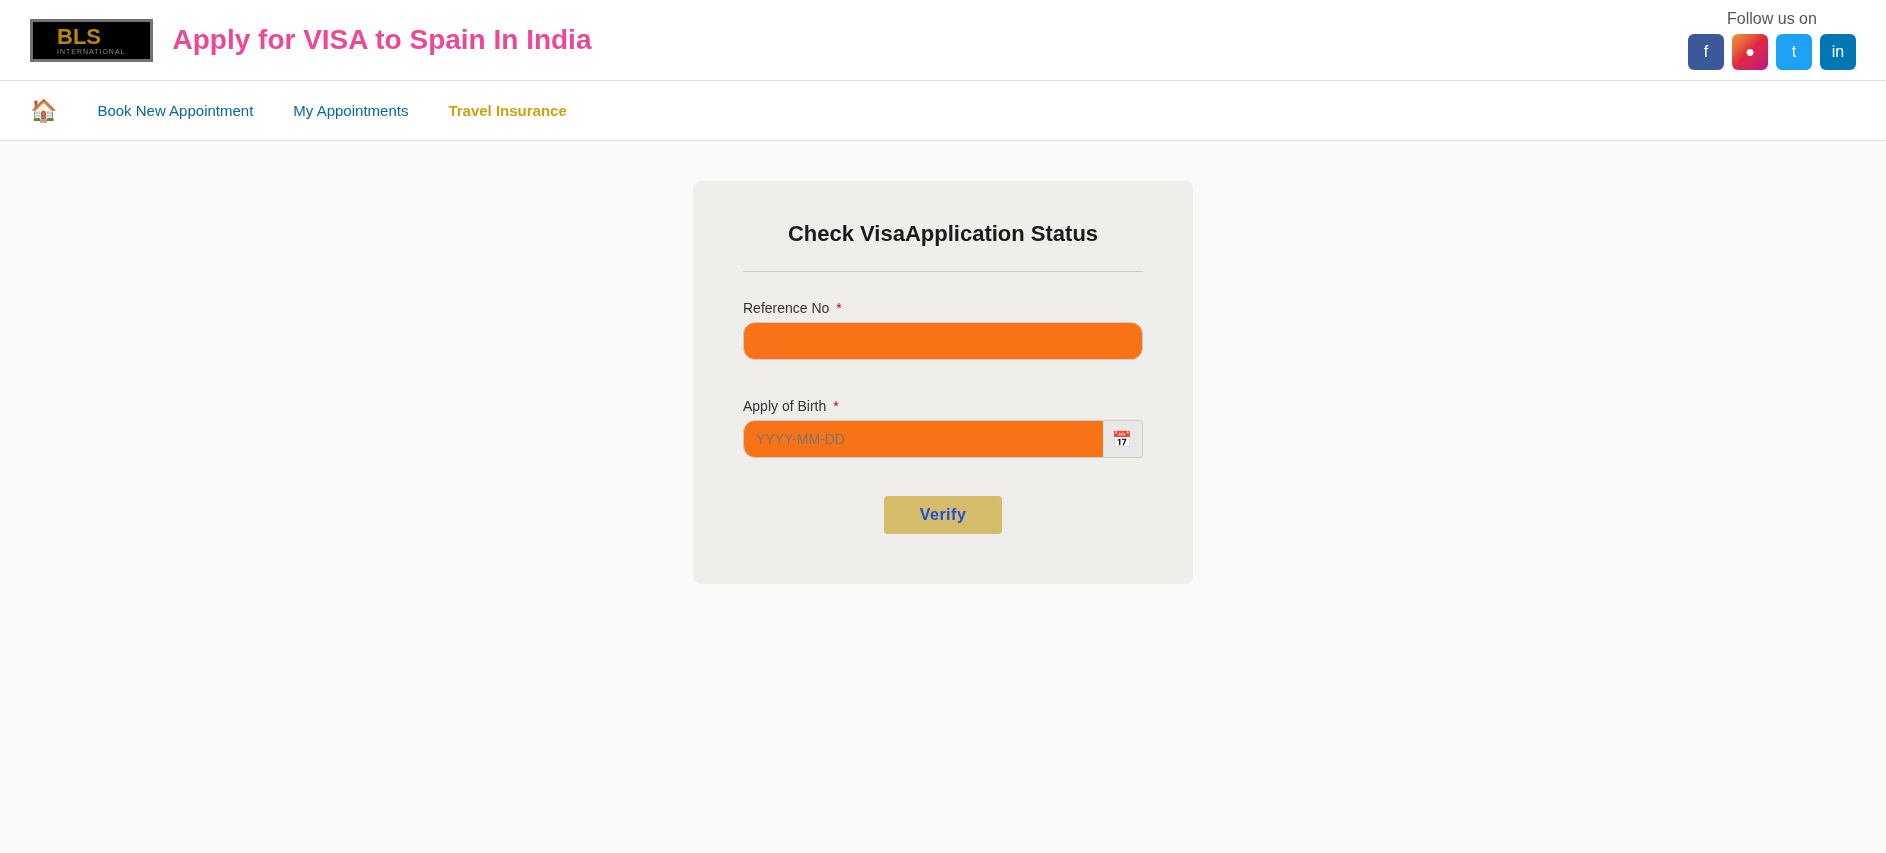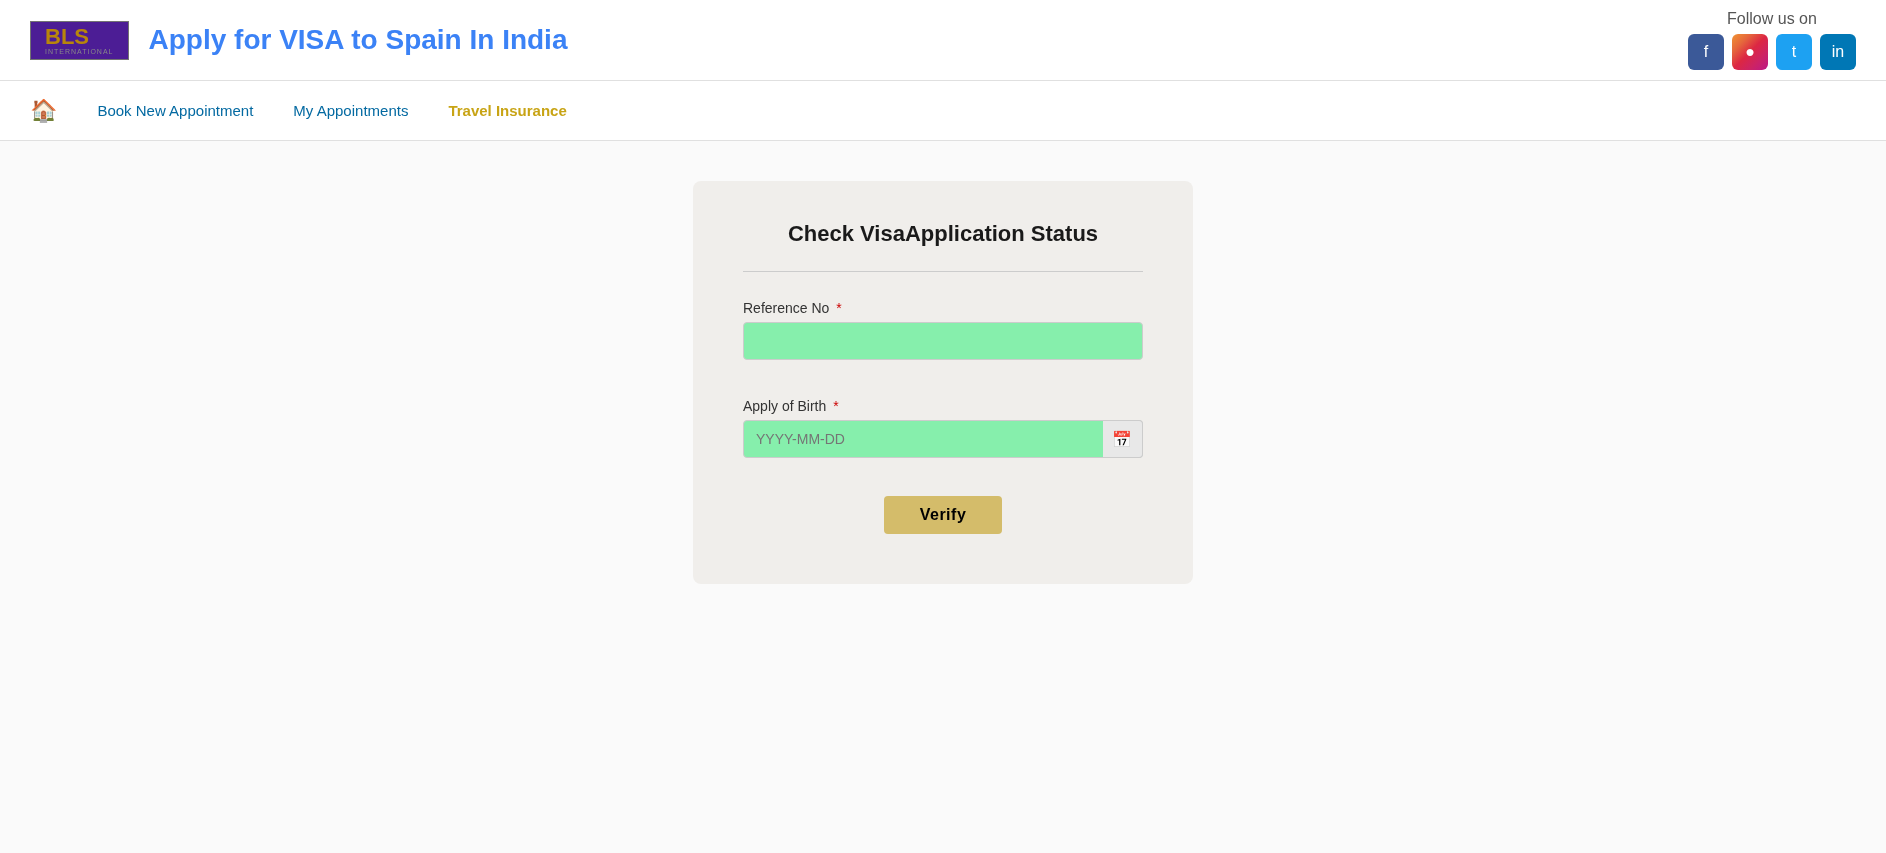--- a/index.html
+++ b/index.html
@@ -13,40 +13,40 @@
       border-bottom: 1px solid #e0e0e0;
       gap: 20px;
     }
     .logo-area {
       display: flex;
       align-items: center;
       gap: 8px;
       min-width: 80px;
     }
     .logo-box {
-      background: #4c1d95;
-      border: 1px solid #737373;
-      padding: 4px 14px;
+      background: #000000;
+      border: 3px solid #737373;
+      padding: 4px 24px;
       font-weight: 900;
       font-size: 22px;
       color: #b8860b;
       line-height: 1;
     }
     .logo-box span {
       display: block;
       font-size: 7px;
       color: #888;
       font-weight: normal;
       text-align: center;
       letter-spacing: 1px;
     }
     .site-title {
       font-size: 28px;
       font-weight: bold;
-      color: #3b82f6;
+      color: #ec4899;
       flex: 1;
     }
     .social-area {
       display: flex;
       flex-direction: column;
       align-items: center;
       gap: 6px;
     }
     .follow-text {
       font-size: 16px;
@@ -185,22 +185,22 @@
       display: block;
     }
     .required-star {
       color: #c00;
       margin-left: 3px;
     }
     .form-input {
       width: 100%;
       padding: 10px 12px;
       border: 1px solid #ccc;
-      border-radius: 4px;
-      background: #86efac;
+      border-radius: 12px;
+      background: #f97316;
       font-size: 14px;
       color: #333;
       outline: none;
     }
     .date-input-wrapper {
       position: relative;
       display: flex;
       align-items: center;
     }
     .date-input-wrapper .form-input {
@@ -225,21 +225,21 @@
     }
     .verify-btn {
       display: block;
       margin: 30px auto 10px;
       padding: 10px 36px;
       background: #d4bc6a;
       border: none;
       border-radius: 4px;
       font-size: 16px;
       font-weight: bold;
-      color: #000000;
+      color: #1d4ed8;
       cursor: pointer;
       letter-spacing: 0.5px;
     }
   </style>
 </head>
 <body>
 
 <div class="header">
   <div class="logo-area">
     <div class="logo-box">

